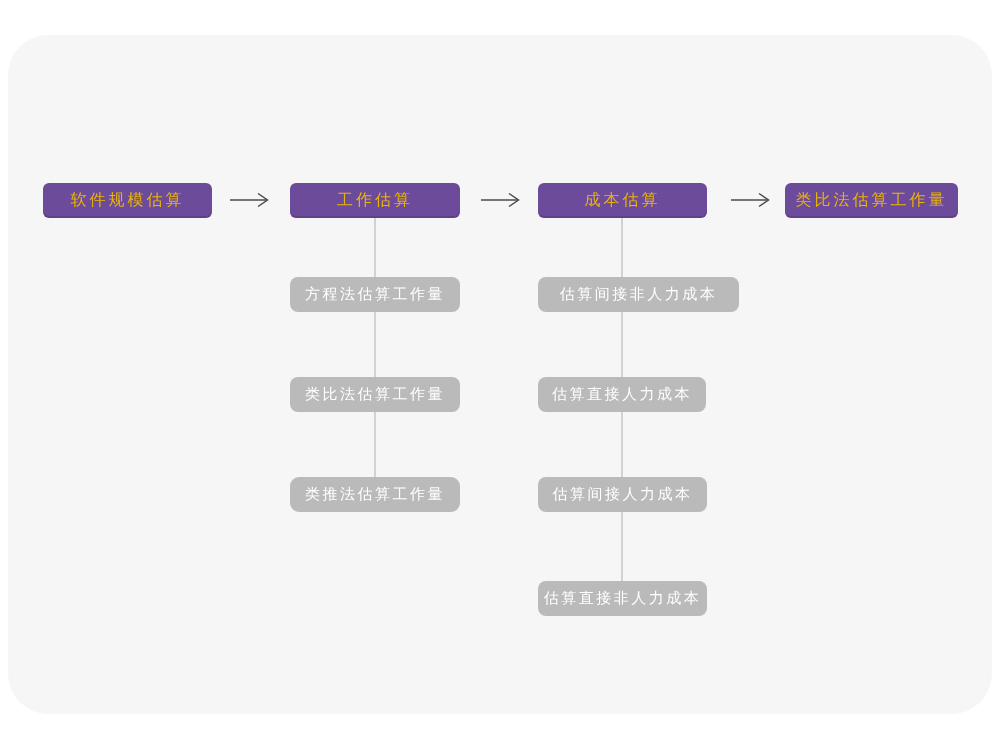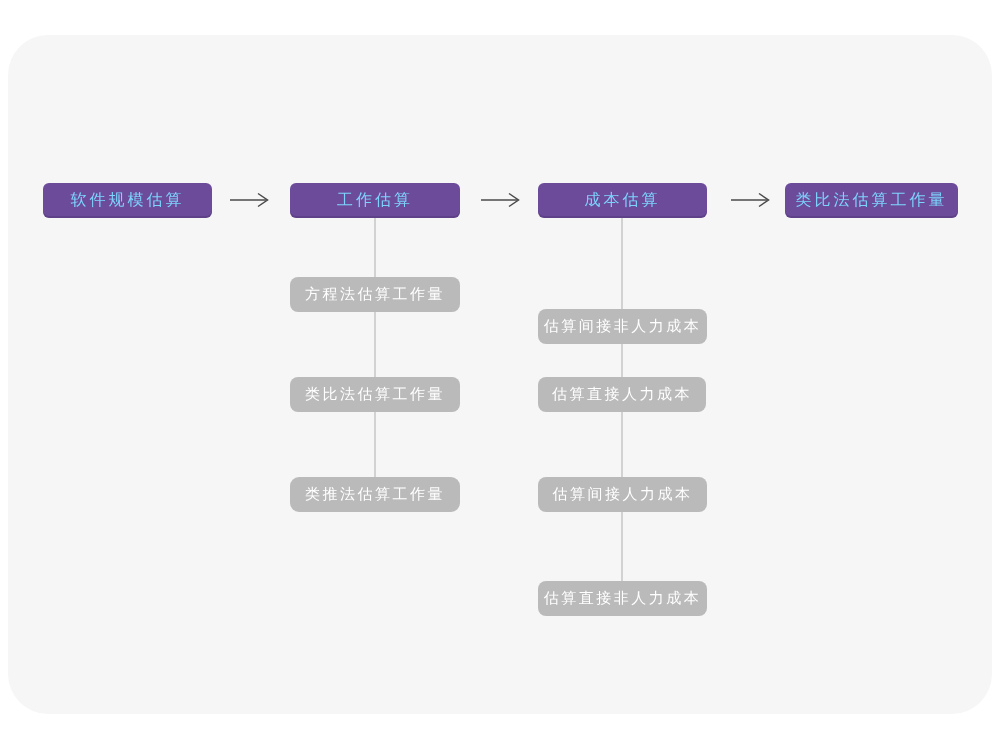--- a/index.html
+++ b/index.html
@@ -35,21 +35,21 @@
     letter-spacing: 2px;
     color: var(--title-color, #3A3A3A);
   }
 
   .stage-box {
     position: absolute;
     top: 183px;
     height: 35px;
     background: var(--stage-bg, #6C4B9B);
     border-radius: 6px;
-    color: #7dd3fc;
+    color: #eab308;
     font-size: 16px;
     letter-spacing: 3px;
     display: flex;
     align-items: center;
     justify-content: center;
     box-shadow: inset 0 -2px 0 rgba(0,0,0,0.12);
   }
 
   .sub-box {
     position: absolute;
@@ -101,18 +101,18 @@
   </svg>
   <svg class="arrow-svg" style="left:730px;" width="42" height="16" viewBox="0 0 42 16">
     <line x1="1" y1="8" x2="37.5" y2="8" stroke="var(--arrow,#4A4A4A)" stroke-width="1.5"></line>
     <path d="M29 1.5 L38.5 8 L29 14.5" fill="none" stroke="var(--arrow,#4A4A4A)" stroke-width="1.5"></path>
   </svg>
 
   <div class="sub-box" style="left:290px; top:277px; width:170px;">方程法估算工作量</div>
   <div class="sub-box" style="left:290px; top:377px; width:170px;">类比法估算工作量</div>
   <div class="sub-box" style="left:290px; top:477px; width:170px;border-radius:9px;">类推法估算工作量</div>
 
-  <div class="sub-box" style="left:538px; top:277px; width:169px;margin-top:32px;">估算间接非人力成本</div>
+  <div class="sub-box" style="left:538px; top:277px; width:201px;">估算间接非人力成本</div>
   <div class="sub-box" style="left:538px; top:377px; width:168px;">估算直接人力成本</div>
   <div class="sub-box" style="left:538px; top:477px; width:169px;">估算间接人力成本</div>
   <div class="sub-box" style="left:538px; top:581px; width:169px;">估算直接非人力成本</div>
 
 </div>
 
 </body></html>

